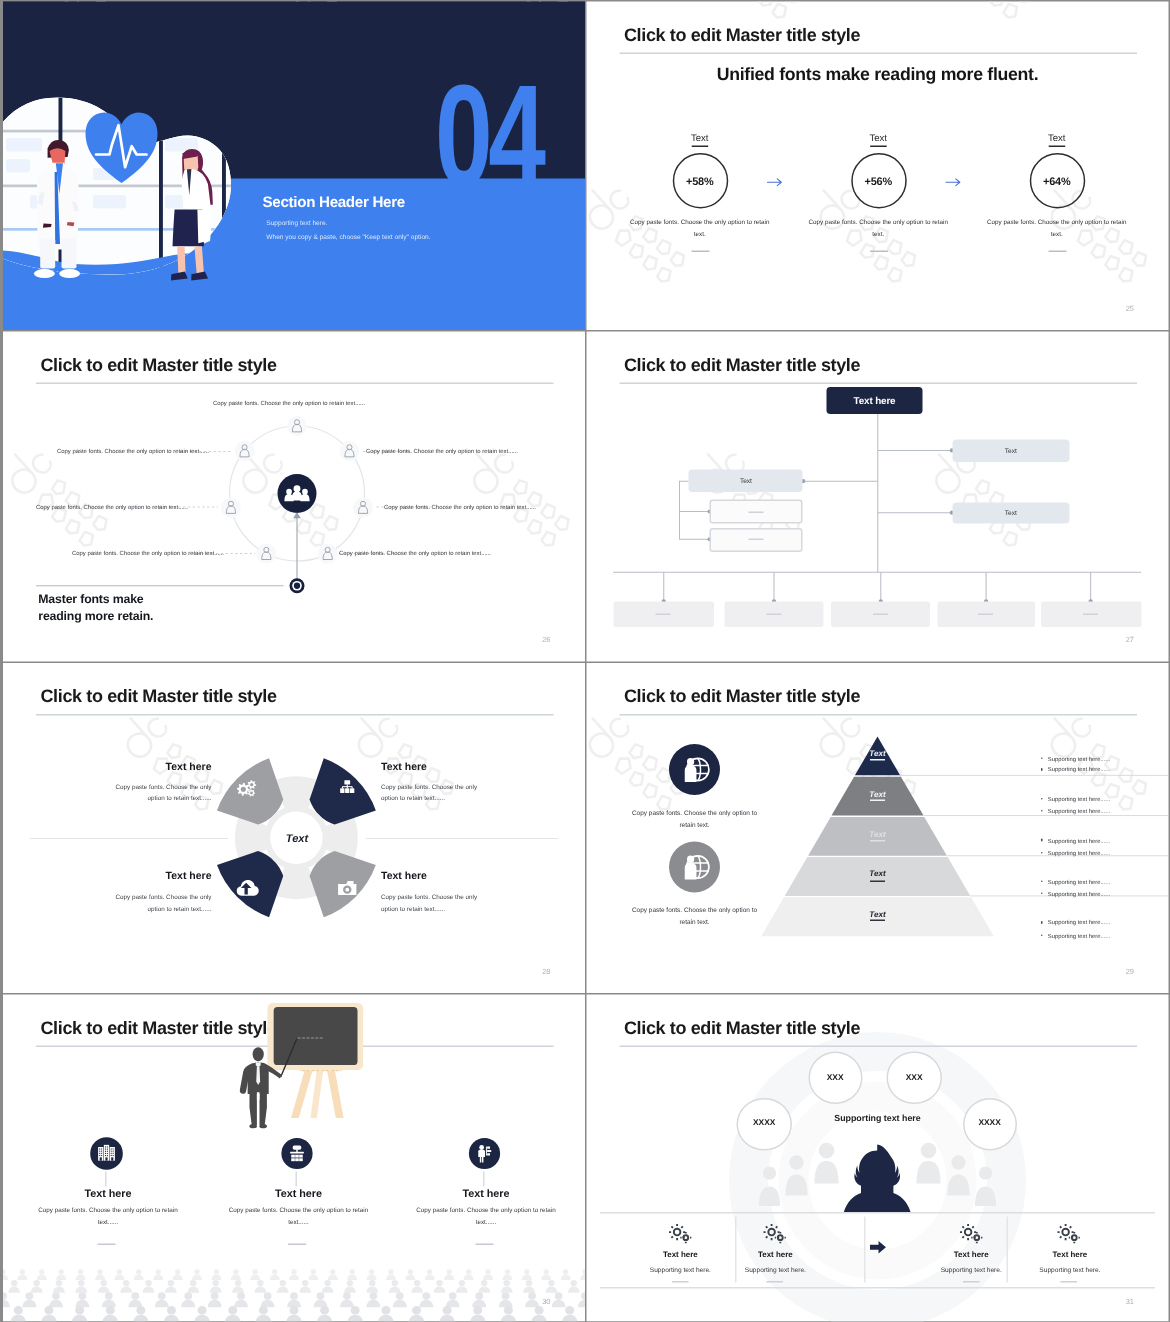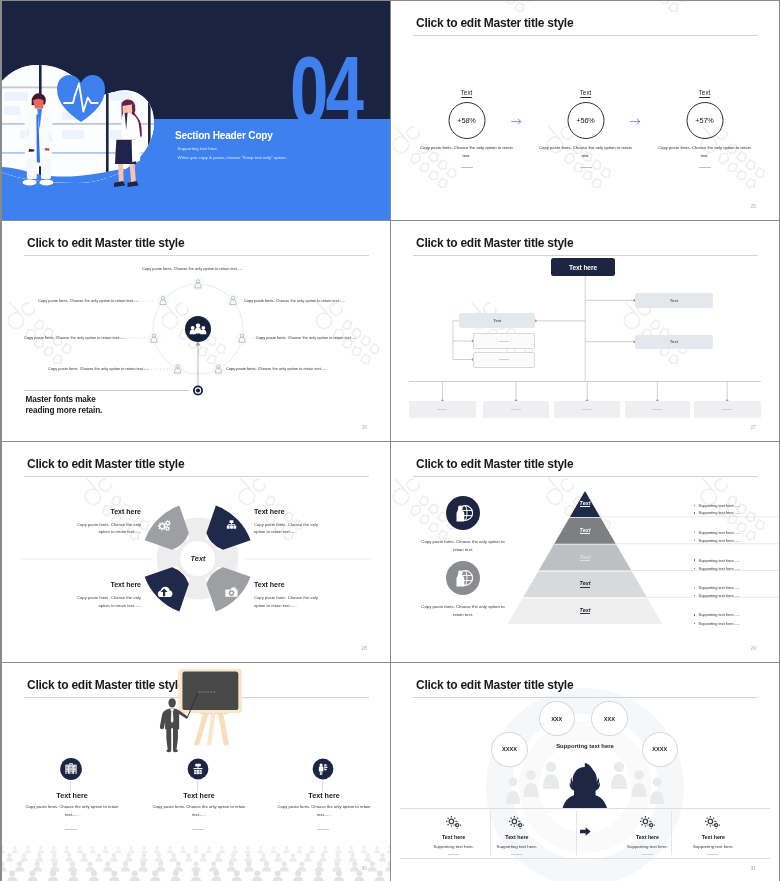--- a/index.html
+++ b/index.html
@@ -32,21 +32,21 @@
   .s1-note { z-index:4; position:absolute; left:175.5px; top:153.5px; font-size:4.4px; color:#dbe7fb; }
 
   
   .s2-sub { position:absolute; left:0; right:0; top:41px; text-align:center; font-size:11.8px; font-weight:bold; color:#151515; letter-spacing:-0.2px;}
 
   .s2-col { position:absolute; top:88px; width:109px; }
   .s2-lab { text-align:center; font-size:6.4px; color:#2c2c2c; border-bottom:0.8px solid #2c2c2c; display:inline-block;
             position:absolute; left:50%; transform:translateX(-50%); top:0; padding-bottom:0.5px; }
   .s2-circ { position:absolute; left:50%; transform:translateX(-50%); top:13px; width:37px; height:37px; border-radius:50%;
              border:0.9px solid #2e2e2e; display:flex; align-items:center; justify-content:center; }
-  .s2-val { font-size:7.3px; font-weight:normal; color:#1a1a1a; letter-spacing:-0.1px; }
+  .s2-val { font-size:7.3px; font-weight:bold; color:#1a1a1a; letter-spacing:-0.1px; }
   .s2-body { position:absolute; top:55px; left:8px; width:93px; text-align:center; font-size:4.2px; color:#2e2e2e; line-height:1.95; }
   .s2-rule { position:absolute; top:78px; left:50%; transform:translateX(-50%); width:12px; height:0.8px; background:#b9bec7; }
   .s2-arrow { position:absolute; top:117px; width:13px; height:7px; }
 
   .s3-svg { position:absolute; left:0; top:0; width:388px; height:219px; }
   .s3-t { position:absolute; font-size:3.95px; color:#32373d; white-space:nowrap; }
   .s3-ttop { left:140px; top:45px; }
   .s3-t1 { left:36px; top:76.5px; }
   .s3-t2 { left:22px; top:113.5px; }
   .s3-t3 { left:46px; top:144.5px; }
@@ -248,21 +248,21 @@
         <path d="M122.6 111.9 l3 -0.3 -0.4 5 -1 12.5 -1.2 -12.5 z" fill="#2c3150"></path>
         <path d="M114.4 138.7 l18.6 0 1 24.4 -21 0 q0.6 -14 1.4 -24.4 z" fill="#21234f"></path>
         <path d="M129.6 138.7 l6.2 0 0.6 21 -6.2 1.4 z" fill="#ffffff"></path>
         <path d="M116.1 163.1 l5 0 0.6 17.8 -4.8 0.6 z" fill="#f7c3ae"></path>
         <path d="M127.6 163.1 l5 0 1.3 17.8 -4.8 0.6 z" fill="#f7c3ae"></path>
         <path d="M112.2 181.8 l9 -1.8 2 4.6 -11.2 1.4 z" fill="#21234f"></path>
         <path d="M125.6 181.8 l9 -1.8 2.1 4.6 -11.2 1.4 z" fill="#21234f"></path>
       </g>
     </svg>
     <div class="s1-blue"></div>
-    <div class="s1-h">Section Header Copy</div>
+    <div class="s1-h">Section Header Here</div>
     <div class="s1-sub">Supporting text here.</div>
     <div class="s1-note">When you copy &amp; paste, choose "Keep text only" option.</div>
   </div>
 
   <div class="slide s2">
       <svg class="wm" viewBox="0 0 388 219">
         <defs>
             <g id="wmg1">
               <g fill="none" stroke="#efeff0" stroke-width="1.7" stroke-linejoin="round" stroke-linecap="round">
           <path d="M13.5 0 L13.5 17.5 C13.5 22 10 25 5.8 25 C1.6 25 -1.5 21.6 -1.5 17.2 C-1.5 12.8 1.6 9.4 5.8 9.4 C10 9.4 13.5 12.4 13.5 16.6"></path>
@@ -305,40 +305,41 @@
         <use href="#wmg1" transform="translate(-468,487) rotate(-42)"></use>
         <use href="#wmg1" transform="translate(-314,487) rotate(-42)"></use>
         <use href="#wmg1" transform="translate(-160,487) rotate(-42)"></use>
         <use href="#wmg1" transform="translate(-6,487) rotate(-42)"></use>
         <use href="#wmg1" transform="translate(148,487) rotate(-42)"></use>
         <use href="#wmg1" transform="translate(302,487) rotate(-42)"></use>
       </svg>
 
     <div class="title">Click to edit Master title style</div>
     <div class="titlerule"></div>
+    <div class="s2-sub">Unified fonts make reading more fluent.</div>
     <div class="s2-col" style="left:21px">
       <div class="s2-lab">Text</div>
       <div class="s2-circ">
         <span class="s2-val">+58%</span>
       </div>
       <div class="s2-body">Copy paste fonts. Choose the only option to retain text.</div>
       <div class="s2-rule"></div>
     </div>
     <div class="s2-col" style="left:140px">
       <div class="s2-lab">Text</div>
       <div class="s2-circ">
         <span class="s2-val">+56%</span>
       </div>
       <div class="s2-body">Copy paste fonts. Choose the only option to retain text.</div>
       <div class="s2-rule"></div>
     </div>
     <div class="s2-col" style="left:259px">
       <div class="s2-lab">Text</div>
       <div class="s2-circ">
-        <span class="s2-val">+57%</span>
+        <span class="s2-val">+64%</span>
       </div>
       <div class="s2-body">Copy paste fonts. Choose the only option to retain text.</div>
       <div class="s2-rule"></div>
     </div>
     <svg class="s2-arrow" style="left:120px" viewBox="0 0 20 10">
       <path d="M1 5 L15 5 M11 1.6 L15.2 5 L11 8.4" fill="none" stroke="#4a6fd8" stroke-width="1.1" stroke-linecap="round" stroke-linejoin="round"></path>
     </svg>
     <svg class="s2-arrow" style="left:239px" viewBox="0 0 20 10">
       <path d="M1 5 L15 5 M11 1.6 L15.2 5 L11 8.4" fill="none" stroke="#4a6fd8" stroke-width="1.1" stroke-linecap="round" stroke-linejoin="round"></path>
     </svg>

